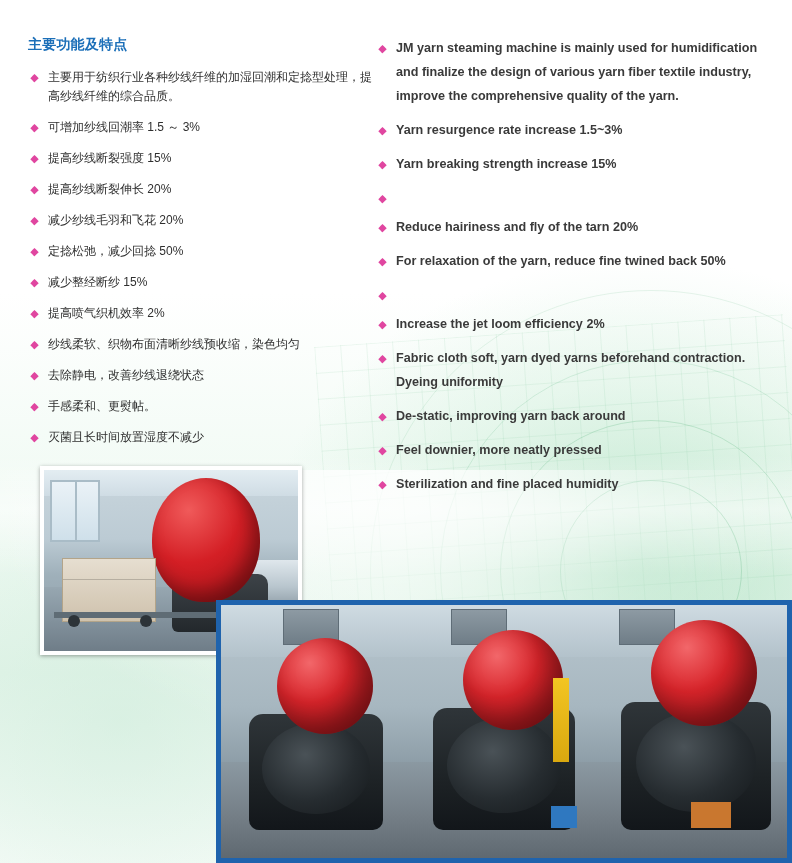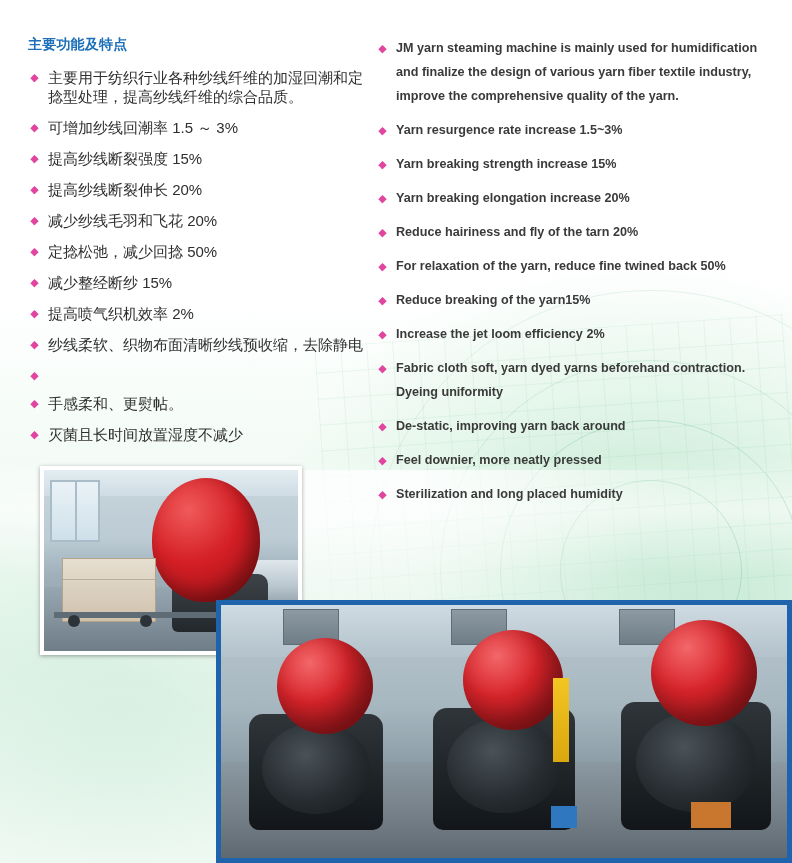--- a/index.html
+++ b/index.html
@@ -99,21 +99,21 @@
     color: #e046a0;
     font-size: 11px;
     line-height: 14px;
     text-align: center;
   }
   .li-text {
     color: #333333;
     font-size: 12.4px;
     line-height: 19px;
   }
-  .col-left .li-text { font-size: 15px; line-height: 19px; color: #2f2f2f; }
+  .col-left .li-text { font-size: 12px; line-height: 19px; color: #2f2f2f; }
   .col-right .li-text { font-size: 12.6px; line-height: 24px; color: #3a3a3a; font-weight: bold; }
   .col-right ul.feature-list li { margin-bottom: 10px; }
   .col-right .bullet { margin-top: 5px; }
 
   
   .photo {
     position: absolute;
     overflow: hidden;
     box-sizing: border-box;
   }
@@ -290,24 +290,25 @@
         <li>
           <span class="bullet">◆</span>
           <span class="li-text">减少整经断纱 15%</span>
         </li>
         <li>
           <span class="bullet">◆</span>
           <span class="li-text">提高喷气织机效率 2%</span>
         </li>
         <li>
           <span class="bullet">◆</span>
-          <span class="li-text">纱线柔软、织物布面清晰纱线预收缩，去除静电</span>
-        </li>
-        <li>
-          <span class="bullet">◆</span>
+          <span class="li-text">纱线柔软、织物布面清晰纱线预收缩，染色均匀</span>
+        </li>
+        <li>
+          <span class="bullet">◆</span>
+          <span class="li-text">去除静电，改善纱线退绕状态</span>
         </li>
         <li>
           <span class="bullet">◆</span>
           <span class="li-text">手感柔和、更熨帖。</span>
         </li>
         <li>
           <span class="bullet">◆</span>
           <span class="li-text">灭菌且长时间放置湿度不减少</span>
         </li>
       </ul>
@@ -322,53 +323,51 @@
         <li>
           <span class="bullet">◆</span>
           <span class="li-text">Yarn resurgence rate increase 1.5~3%</span>
         </li>
         <li>
           <span class="bullet">◆</span>
           <span class="li-text">Yarn breaking strength increase 15%</span>
         </li>
         <li>
           <span class="bullet">◆</span>
-          <span class="li-text">Yarn breaking elongation increase 20%</span>
         </li>
         <li>
           <span class="bullet">◆</span>
           <span class="li-text">Reduce hairiness and fly of the tarn 20%</span>
         </li>
         <li>
           <span class="bullet">◆</span>
           <span class="li-text">For relaxation of the yarn, reduce fine twined back 50%</span>
         </li>
         <li>
           <span class="bullet">◆</span>
-          <span class="li-text">Reduce breaking of the yarn15%</span>
         </li>
         <li>
           <span class="bullet">◆</span>
           <span class="li-text">Increase the jet loom efficiency 2%</span>
         </li>
         <li>
           <span class="bullet">◆</span>
           <span class="li-text">Fabric cloth soft, yarn dyed yarns beforehand contraction. Dyeing uniformity</span>
         </li>
         <li>
           <span class="bullet">◆</span>
           <span class="li-text">De-static, improving yarn back around</span>
         </li>
         <li>
           <span class="bullet">◆</span>
           <span class="li-text">Feel downier, more neatly pressed</span>
         </li>
         <li>
           <span class="bullet">◆</span>
-          <span class="li-text">Sterilization and long placed humidity</span>
+          <span class="li-text">Sterilization and fine placed humidity</span>
         </li>
       </ul>
     </div>
   </div>
 
   <div class="photo" id="photo-small">
     <div class="scene">
       <div class="sp-wall"></div>
       <div class="sp-ceiling"></div>
       <div class="sp-window"></div>

